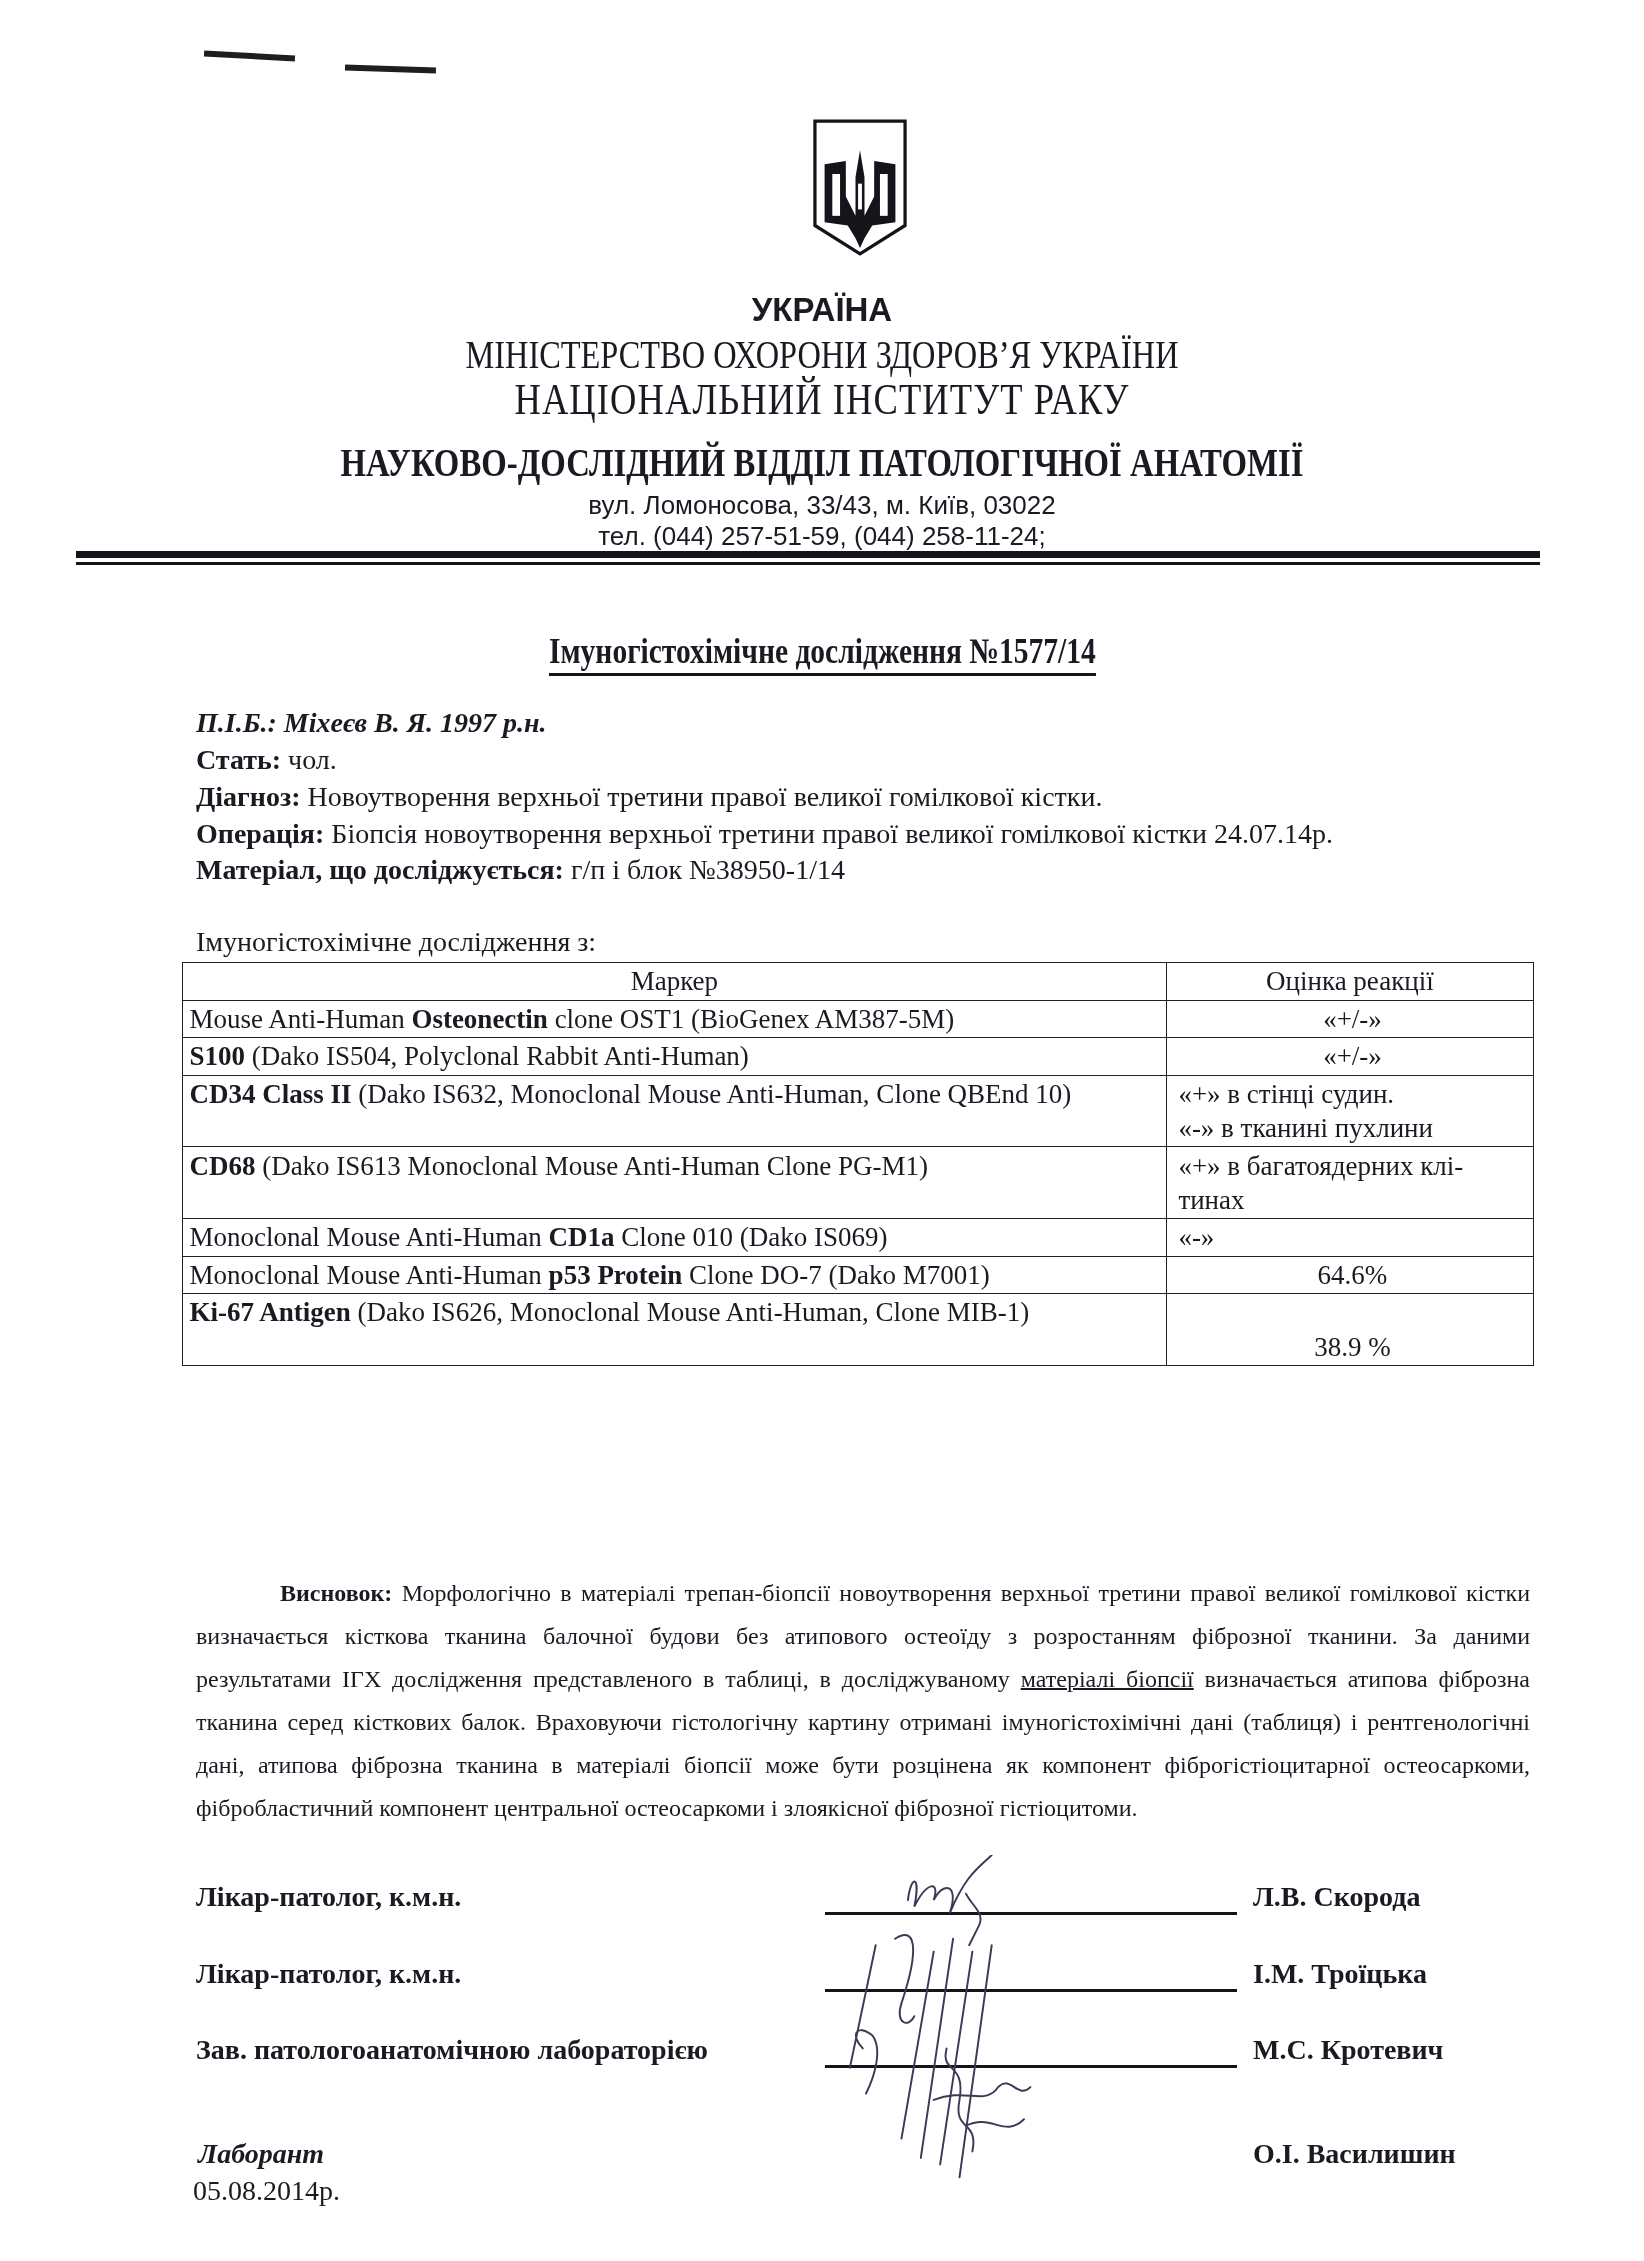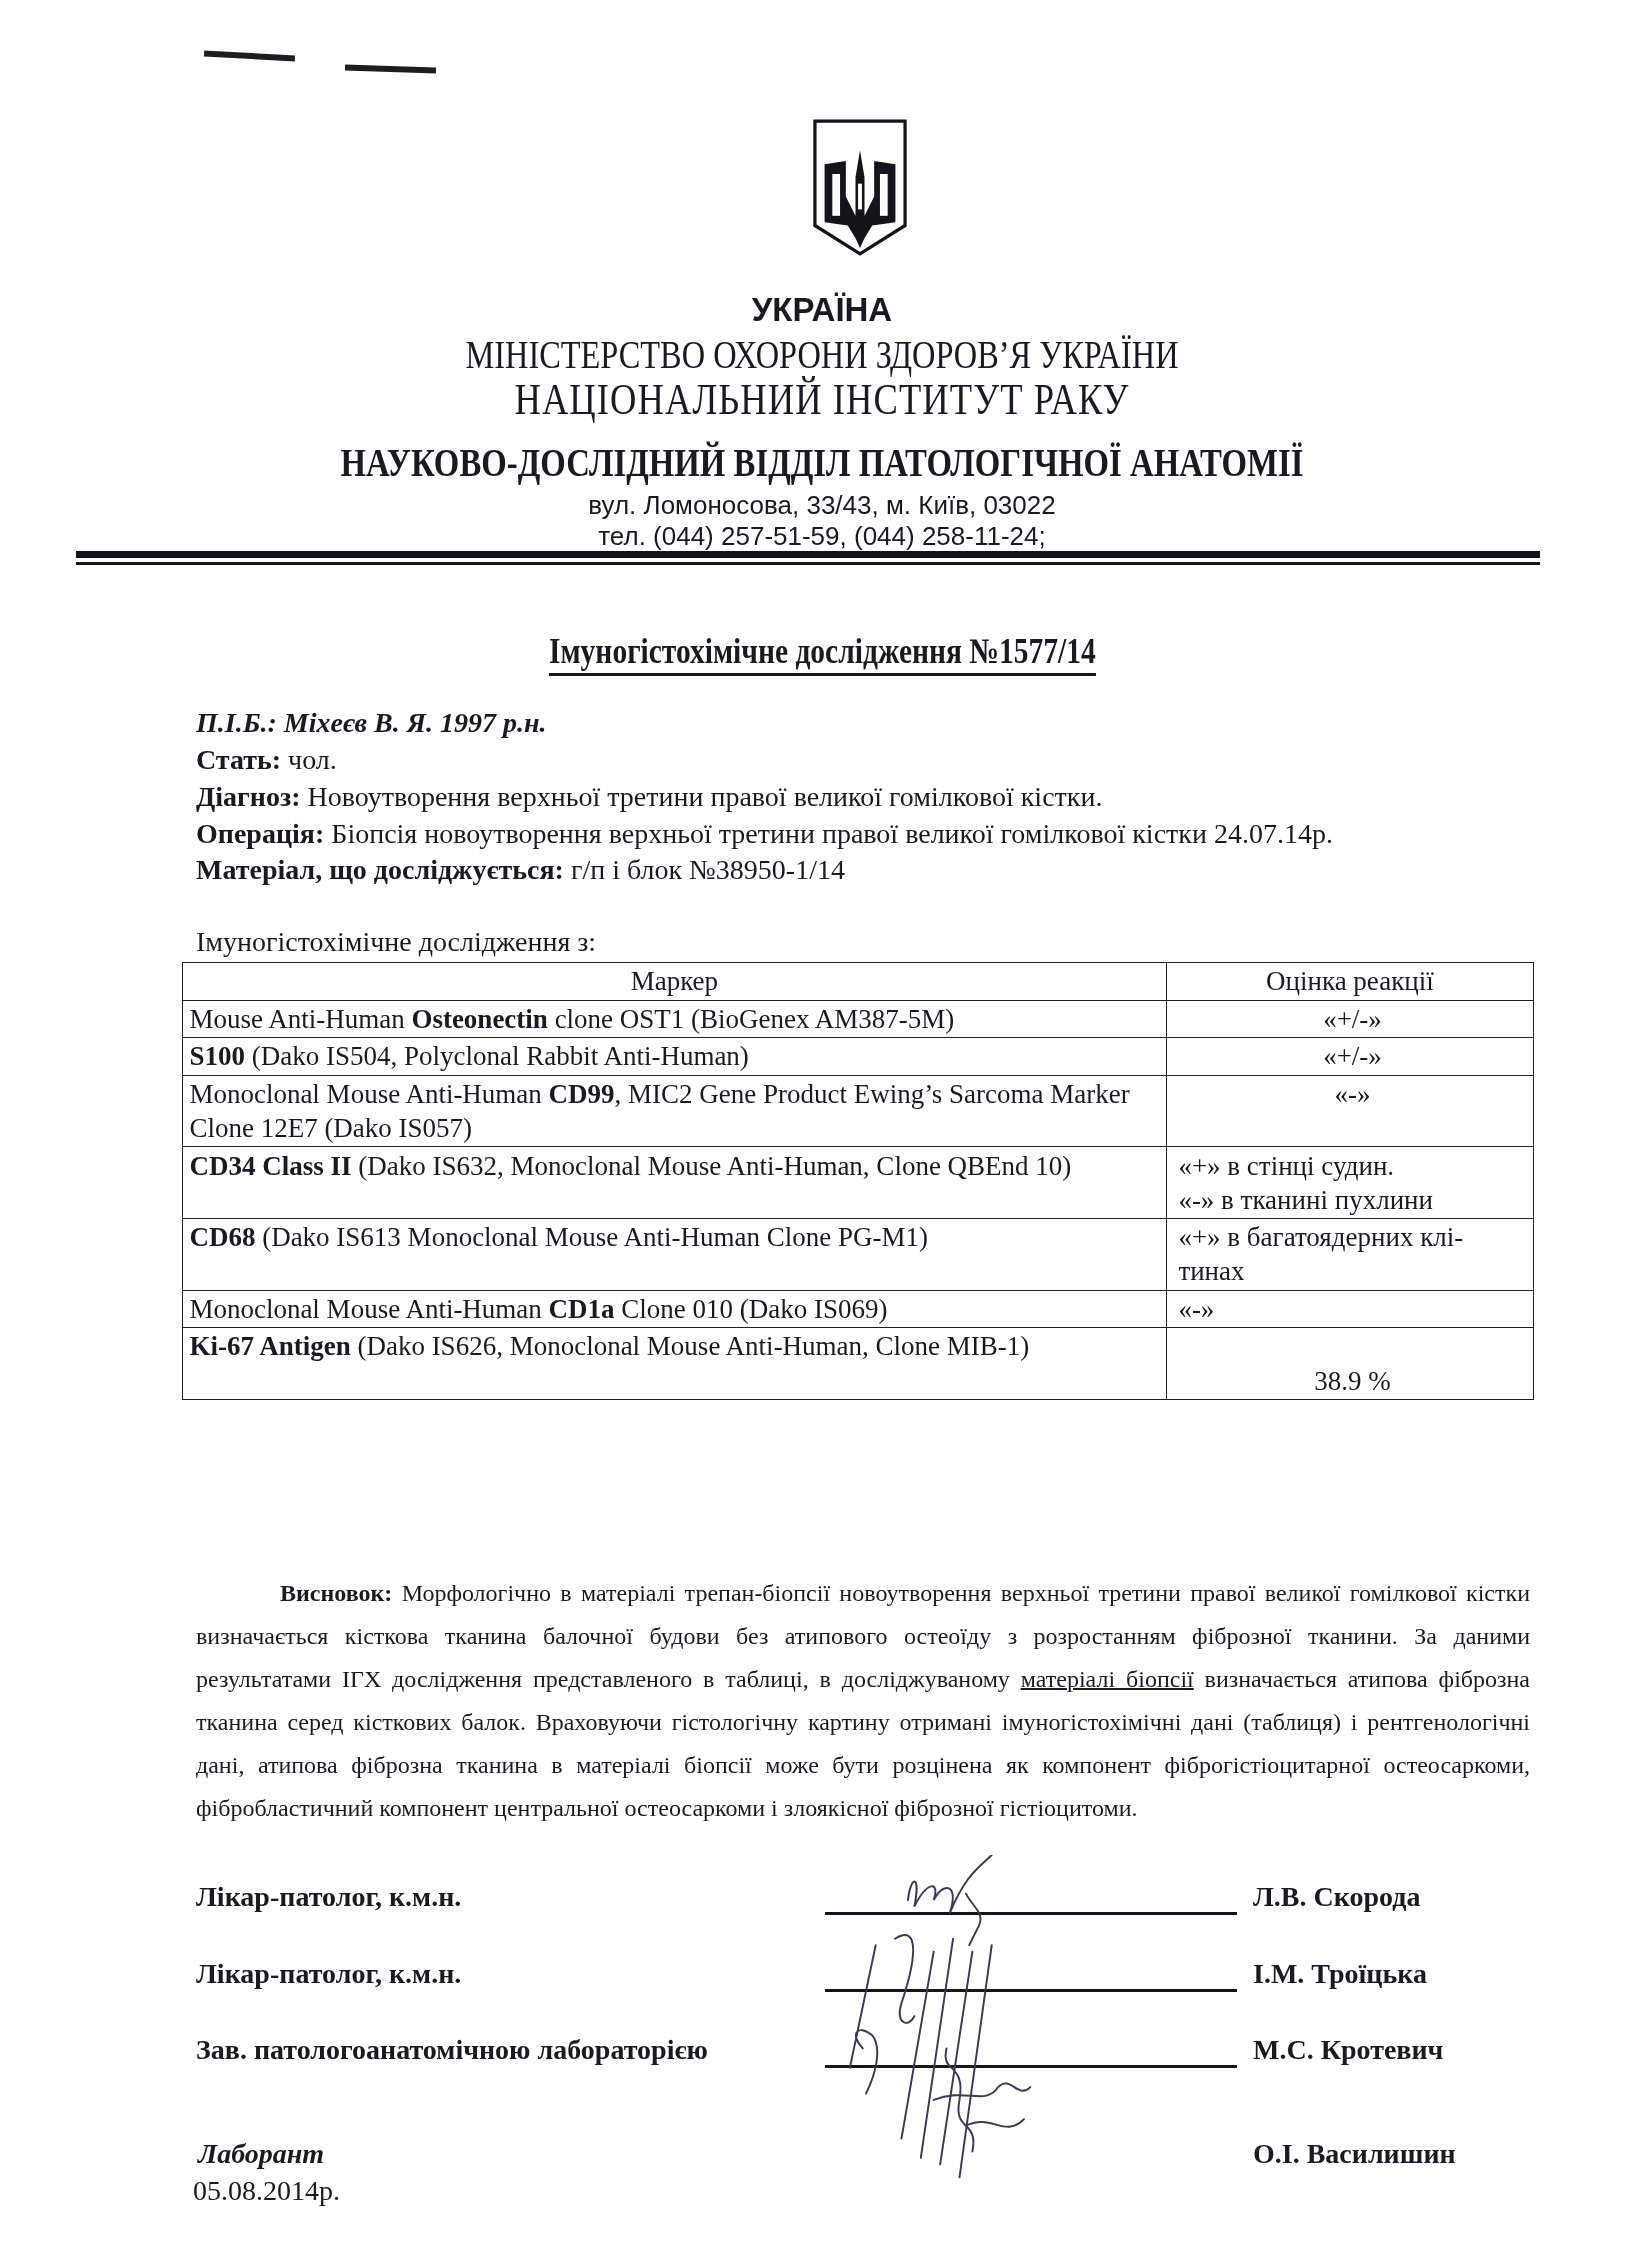--- a/index.html
+++ b/index.html
@@ -120,40 +120,40 @@
   <tbody>
     <tr>
       <td class="marker"><span>Mouse Anti-Human </span><b>Osteonectin</b><span> clone OST1 (BioGenex AM387-5M)</span></td>
       <td class="result c">«+/-»</td>
     </tr>
     <tr>
       <td class="marker"><span></span><b>S100</b><span> (Dako IS504, Polyclonal Rabbit Anti-Human)</span></td>
       <td class="result c">«+/-»</td>
     </tr>
     <tr>
-      <td class="marker"><span>Monoclonal Mouse Anti-Human </span><b>CD99</b><span>, MIC2 Gene Product Ewing’s Sarcoma Marker Clone 12E7 (Dako IS057)</span></td>
-      <td class="result c">«-»</td>
-    </tr>
-    <tr>
       <td class="marker"><b>CD34 Class II</b><span> (Dako IS632, Monoclonal Mouse Anti-Human,  Clone QBEnd 10)</span></td>
       <td class="result">
           <div>«+» в стінці судин.</div>
           <div>«-» в тканині пухлини</div>
         </td>
     </tr>
     <tr>
       <td class="marker"><b>CD68</b><span> (Dako IS613 Monoclonal Mouse Anti-Human Clone PG-M1)</span></td>
       <td class="result">
           <div>«+» в багатоядерних клі-</div>
           <div>тинах</div>
         </td>
     </tr>
     <tr>
       <td class="marker"><span>Monoclonal Mouse Anti-Human </span><b>CD1a</b><span> Clone 010 (Dako IS069)</span></td>
       <td class="result">«-»</td>
+    </tr>
+    <tr>
+      <td class="marker"><span>Monoclonal Mouse Anti-Human </span><b>p53 Protein</b><span> Clone DO-7 (Dako M7001)</span></td>
+      <td class="result c">64.6%</td>
     </tr>
     <tr style="height:72px;">
       <td class="marker"><b>Ki-67 Antigen</b><span> (Dako IS626, Monoclonal Mouse Anti-Human,  Clone MIB-1)</span></td>
       <td class="result c bottom">38.9 %</td>
     </tr>
   </tbody>
 </table>
 
 <div id="conclusion"><b>Висновок:</b><span> Морфологічно в матеріалі трепан-біопсії новоутворення верхньої третини правої великої гомілкової кістки визначається кісткова тканина балочної будови без атипового остеоїду з розростанням фіброзної тканини. За даними результатами ІГХ дослідження представленого в таблиці, в досліджуваному </span><u>матеріалі біопсії</u><span> визначається атипова фіброзна тканина серед кісткових балок. Враховуючи гістологічну картину отримані імуногістохімічні дані (таблиця) і рентгенологічні дані, атипова фіброзна тканина в матеріалі біопсії може бути розцінена як компонент фіброгістіоцитарної остеосаркоми, фібробластичний компонент центральної остеосаркоми і злоякісної фіброзної гістіоцитоми.</span></div>
 

